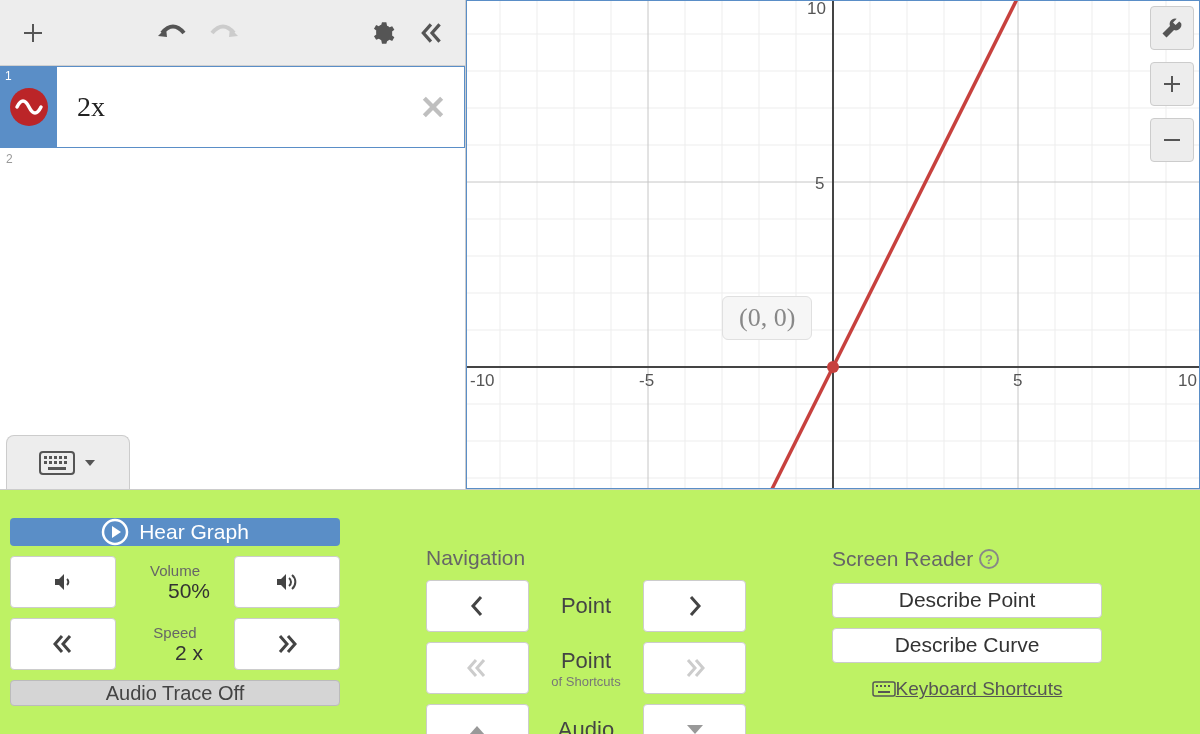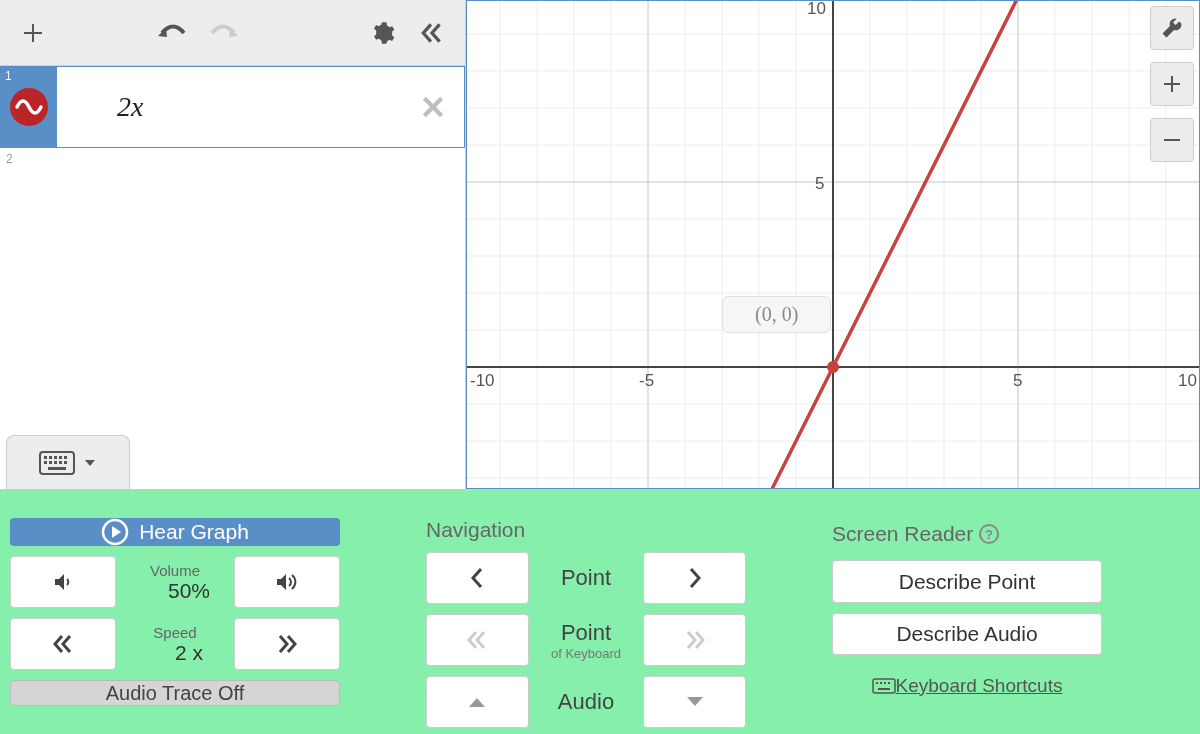--- a/index.html
+++ b/index.html
@@ -12,54 +12,54 @@
   .toolbar { height: 66px; background: #ededed; border-bottom: 1px solid #d0d0d0; display: flex; align-items: center; padding: 0 8px; }
   .tb-btn { background: transparent; border: none; color: #555; cursor: pointer; width: 50px; height: 50px; display: flex; align-items: center; justify-content: center; }
   .tb-spacer { flex: 1; }
   .tb-btn.disabled { color: #bbb; }
 
   .expr-list { flex: 1; background: #fff; display: flex; flex-direction: column; }
   .expr-row { height: 82px; border: 1px solid #5a8ec7; display: flex; align-items: center; position: relative; background: #fff; }
   .expr-index { width: 56px; background: #5a8ec7; height: 100%; display: flex; align-items: center; justify-content: center; position: relative; }
   .expr-index-num { position: absolute; top: 2px; left: 4px; font-size: 12px; color: #fff; }
   .expr-icon { width: 38px; height: 38px; border-radius: 50%; background: #bb2528; display:flex; align-items:center; justify-content:center; }
-  .expr-text { flex: 1; padding: 0 20px; font-size: 28px; font-style: italic; font-family: 'Times New Roman', serif; color: #222; margin-left: 40px; }
+  .expr-text { flex: 1; padding: 0 20px; font-size: 28px; font-family: 'Times New Roman', serif; color: #222; }
   .expr-close { width: 50px; height: 50px; display:flex; align-items:center; justify-content:center; color:#bfbfbf; cursor:pointer; margin-right:6px; }
   .expr-empty-index { font-size: 12px; color: #999; padding: 4px 6px; }
 
   .kb-tab { position: absolute; bottom: 245px; left: 6px; width: 124px; height: 54px; background: #ededed; border: 1px solid #ccc; border-bottom: none; border-radius: 8px 8px 0 0; display:flex; align-items:center; justify-content:center; gap:8px; color:#444; }
 
   
   .graph-panel { width: 734px; height: 489px; position: relative; background:#fff; }
   .graph-svg { position:absolute; inset:0; }
-  .trace-label { position:absolute; left: 256px; top: 296px; background:#f6f6f6; border:1px solid #e0e0e0; border-radius:6px; padding:6px 32px; font-size:20px; color:#888; font-family:'Times New Roman',serif; }
+  .trace-label { position:absolute; left: 256px; top: 296px; background:#f6f6f6; border:1px solid #e0e0e0; border-radius:6px; padding:6px 16px; font-size:26px; color:#888; font-family:'Times New Roman',serif; }
   .zoom-col { position:absolute; right:6px; top:6px; display:flex; flex-direction:column; gap:4px; }
   .zoom-btn { width:44px; height:44px; background:#ededed; border:1px solid #ccc; border-radius:4px; display:flex; align-items:center; justify-content:center; color:#555; cursor:pointer; }
   .zoom-btn + .zoom-btn { margin-top: 8px; }
 
   
-  .bottom-panel { width: 1200px; height: 245px; background: #86efac; border-top: 1px solid #ccc; display:flex; padding: 28px 10px; gap: 86px; }
+  .bottom-panel { width: 1200px; height: 245px; background: #bef264; border-top: 1px solid #ccc; display:flex; padding: 28px 10px; gap: 86px; }
   .bp-col { display:flex; flex-direction:column; gap: 10px; }
   .bp-col.audio { width: 330px; }
   .bp-col.nav { width: 320px; }
   .bp-col.reader { width: 270px; }
 
   .hear-btn { height: 50px; background:#5a8ec7; color:#fff; border:none; border-radius:4px; font-size:21px; display:flex; align-items:center; justify-content:center; gap:10px; cursor:pointer; }
   .triple-row { display:grid; grid-template-columns: 1fr 1fr 1fr; gap: 6px; }
   .ctrl-btn { height: 52px; background:#fff; border:1px solid #ccc; border-radius:4px; display:flex; align-items:center; justify-content:center; color:#444; cursor:pointer; font-size:18px; }
   .ctrl-center { display:flex; flex-direction:column; align-items:center; justify-content:center; color:#444; }
   .ctrl-center .top { font-size:15px; color:#666; }
   .ctrl-center .bot { font-size:21px; color:#333;margin-left:28px; }
   .audio-off-btn { height: 50px; background:#d5d5d5; border:1px solid #bbb; border-radius:4px; display:flex; align-items:center; justify-content:center; color:#444; font-size:20px; cursor:pointer; }
 
   .nav-label { display:flex; flex-direction:column; align-items:center; justify-content:center; }
   .nav-label .main { font-size:22px; color:#444; }
   .nav-label .sub { font-size:13px; color:#777; }
 
-  .section-head { height: 40px; display:flex; align-items:center; font-size:21px; color:#666; gap:6px; }
+  .section-head { height: 40px; display:flex; align-items:center; font-size:21px; color:#666; gap:6px;margin-top:28px; }
   .desc-btn { height: 52px; background:#fff; border:1px solid #ccc; border-radius:4px; display:flex; align-items:center; justify-content:center; color:#333; font-size:21px; cursor:pointer; }
   .kb-link { display:flex; align-items:center; justify-content:center; gap:0; color:#555; font-size:19px; text-decoration: underline; cursor:pointer; height: 50px;}
 
   .nav-cell-btn { height: 52px; background:#fff; border:1px solid #ccc; border-radius:4px; display:flex; align-items:center; justify-content:center; color:#444; cursor:pointer; }
 </style>
 </head>
 <body>
 
 <div class="main-area">
 
@@ -292,21 +292,21 @@
       </button>
     </div>
     <div class="triple-row">
       <button class="nav-cell-btn disabled" style="color:#ccc">
         <svg width="24" height="24" viewBox="0 0 24 24">
             <path d="M11 4 L4 12 L11 20 M19 4 L12 12 L19 20" stroke="#ccc" stroke-width="3" fill="none"></path>
           </svg>
       </button>
       <div class="nav-label">
         <div class="main">Point</div>
-        <div class="sub">of Keyboard</div>
+        <div class="sub">of Shortcuts</div>
       </div>
       <button class="nav-cell-btn disabled" style="color:#ccc">
         <svg width="24" height="24" viewBox="0 0 24 24">
             <path d="M5 4 L12 12 L5 20 M13 4 L20 12 L13 20" stroke="#ccc" stroke-width="3" fill="none"></path>
           </svg>
       </button>
     </div>
     <div class="triple-row">
       <button class="nav-cell-btn">
         <svg width="20" height="14" viewBox="0 0 20 14">
@@ -329,21 +329,21 @@
       <span>Screen Reader</span>
       <svg width="20" height="20" viewBox="0 0 20 20">
           <circle cx="10" cy="10" r="9" fill="none" stroke="#888" stroke-width="2"></circle>
           <text x="10" y="15" font-size="13" text-anchor="middle" fill="#888" font-weight="bold">?</text>
         </svg>
     </div>
     <button class="desc-btn">
       <span>Describe Point</span>
     </button>
     <button class="desc-btn">
-      <span>Describe Audio</span>
+      <span>Describe Curve</span>
     </button>
     <a class="kb-link">
       <svg width="24" height="16" viewBox="0 0 24 16">
           <rect x="1" y="1" width="22" height="14" rx="2" fill="none" stroke="#555" stroke-width="1.5"></rect>
           <g fill="#555">
             <rect x="4" y="4" width="2" height="2"></rect>
             <rect x="8" y="4" width="2" height="2"></rect>
             <rect x="12" y="4" width="2" height="2"></rect>
             <rect x="16" y="4" width="2" height="2"></rect>
             <rect x="6" y="10" width="12" height="2"></rect>

